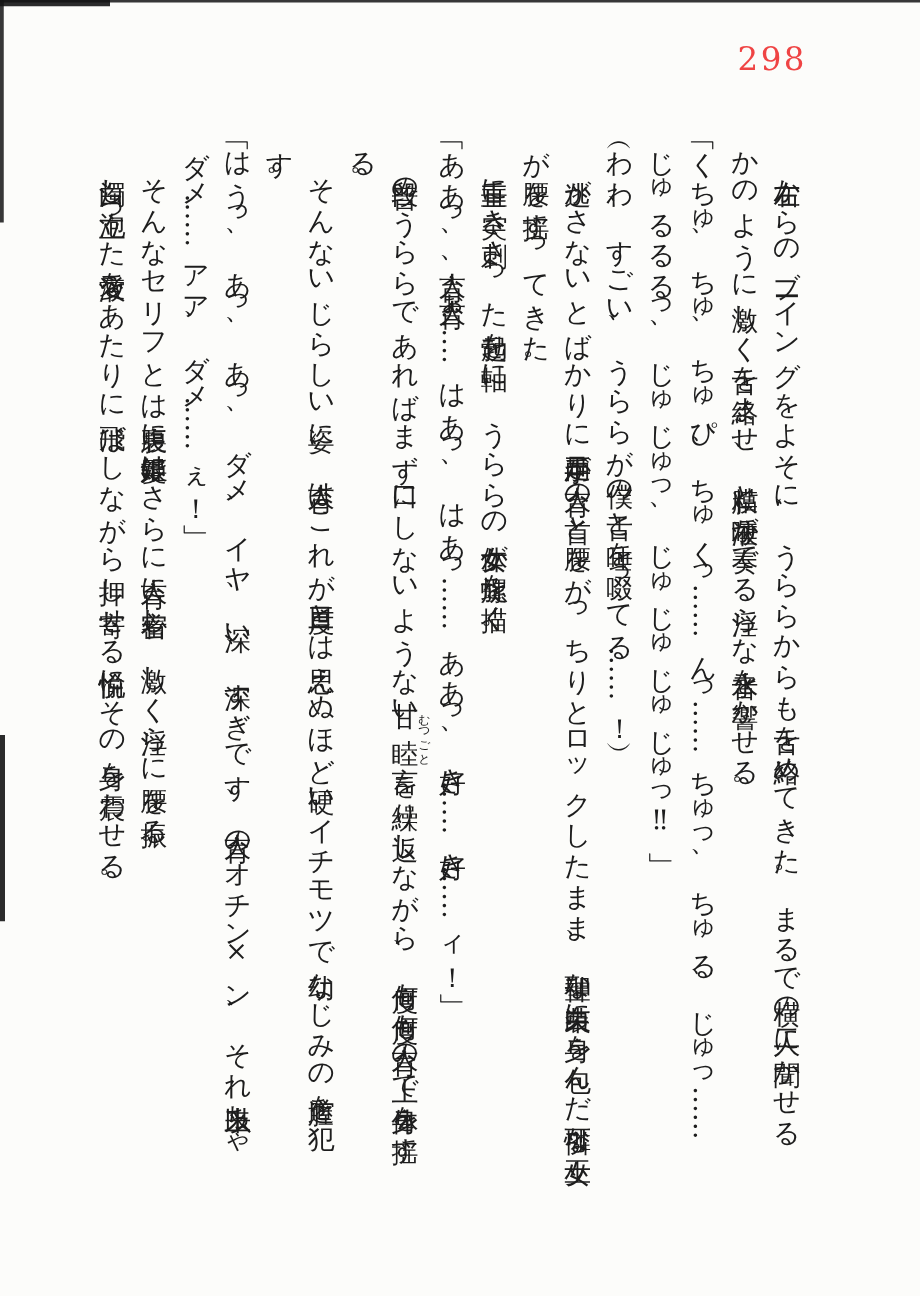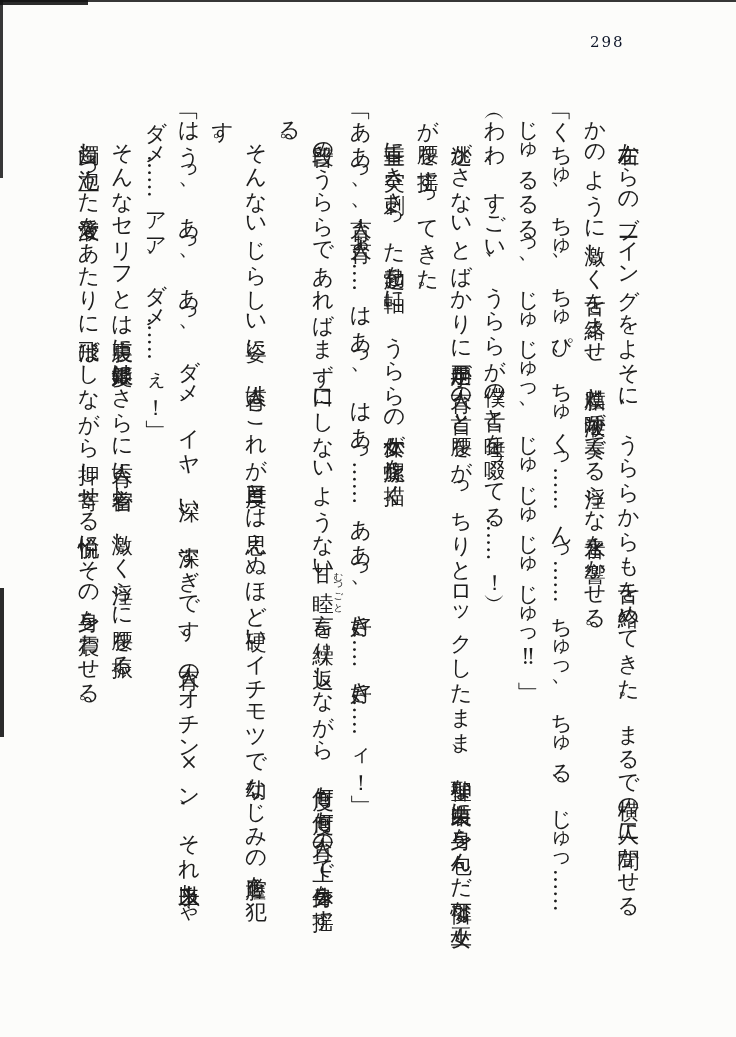--- a/index.html
+++ b/index.html
@@ -23,23 +23,23 @@
   
   .artifact { position: absolute; background: #141414; }
   .artifact-top { top: 0; left: 0; width: 736px; height: 2px; opacity: 0.85; }
   .artifact-top-left { top: 0; left: 0; width: 88px; height: 5px; opacity: 0.9; }
   .artifact-left-upper { top: 0; left: 0; width: 3px; height: 178px; opacity: 0.85; }
   .artifact-left-lower { top: 588px; left: 0; width: 4px; height: 149px; opacity: 0.9; }
   .page-number {
     position: absolute;
     top: 33px;
     left: 590px;
-    font-size: 15px;
+    font-size: 26px;
     letter-spacing: 2px;
-    color: #0f172a;
+    color: #ef4444;
   }
   #text-block {
     position: absolute;
     top: 106px;
     right: 91px;
     height: 818px;
     writing-mode: vertical-rl;
     text-orientation: mixed;
     font-size: 21.5px;
     line-height: 33.45px;

